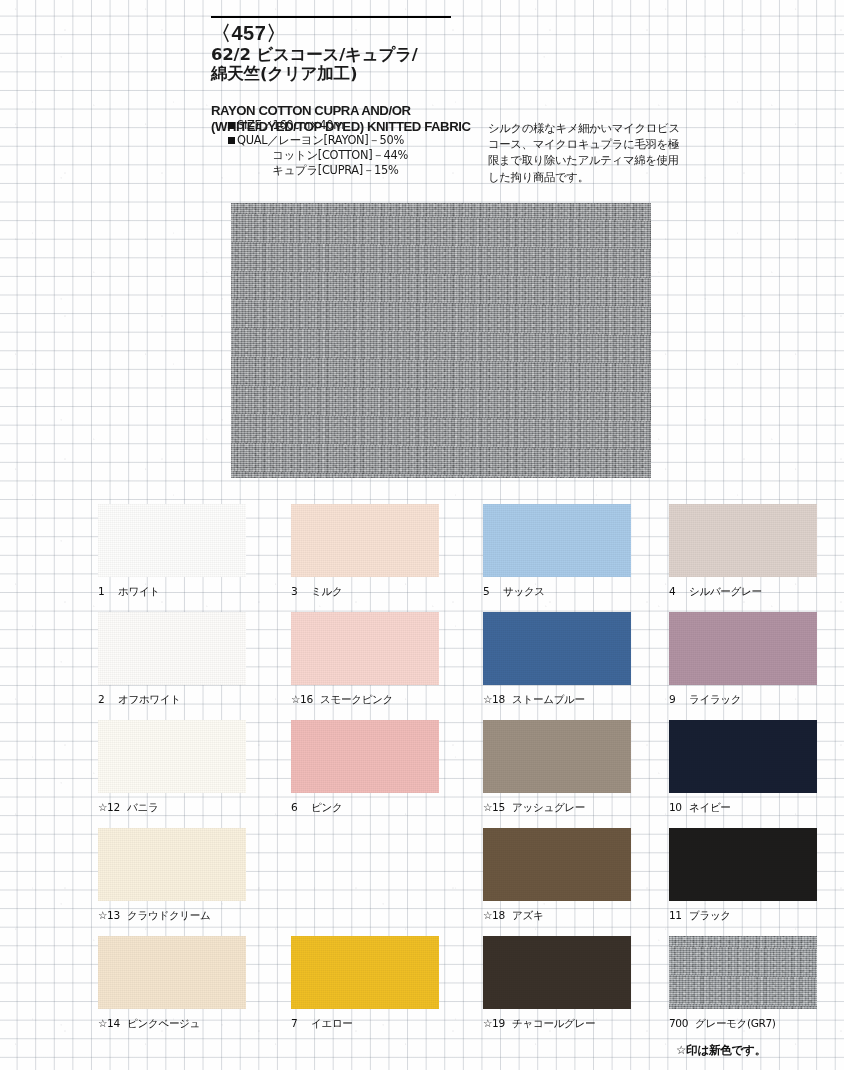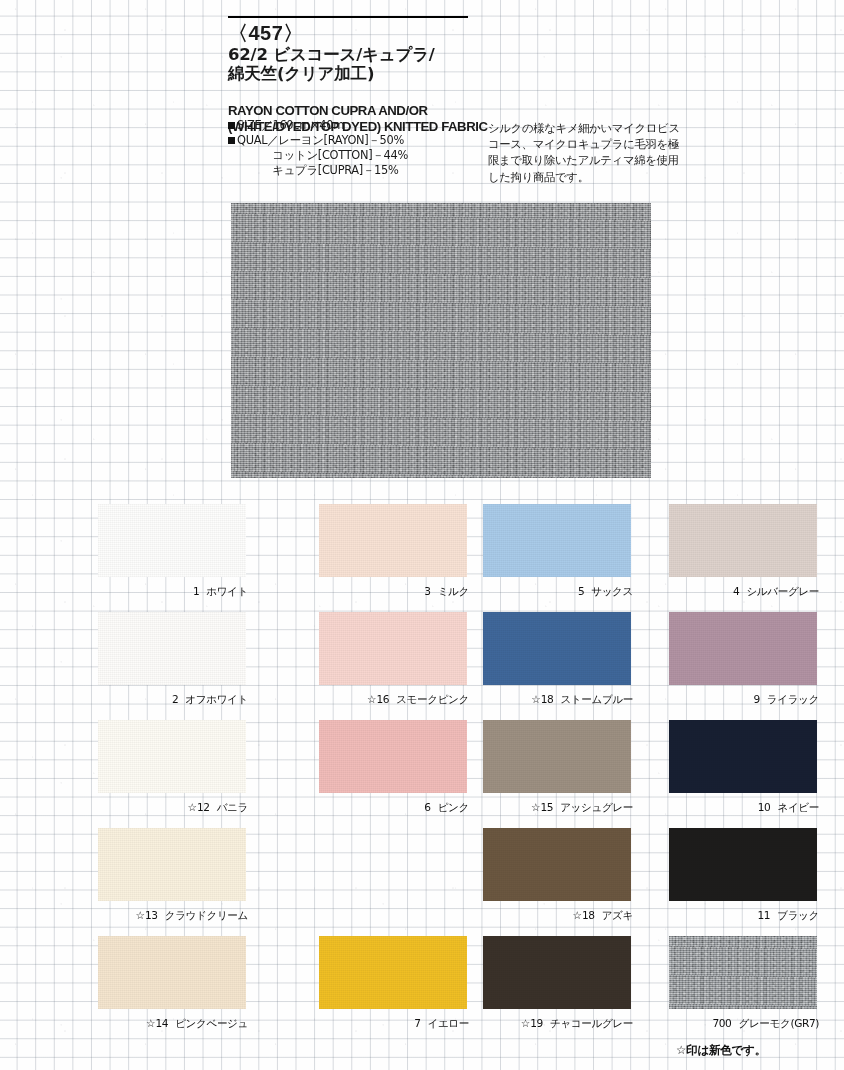--- a/index.html
+++ b/index.html
@@ -32,21 +32,21 @@
       radial-gradient(circle at 38% 47%, rgba(90,90,110,0.08) 0.6px, transparent 1px),
       radial-gradient(circle at 83% 63%, rgba(90,90,110,0.08) 0.6px, transparent 1px),
       radial-gradient(circle at 23% 78%, rgba(90,90,110,0.07) 0.6px, transparent 1px);
     background-size: 130px 115px, 97px 143px, 161px 121px, 113px 167px, 141px 131px;
     opacity: .85;
   }
 
   
   #header {
     position: absolute;
-    left: 228px;
+    left: 211px;
     top: 16px;
     width: 430px;
   }
   .rule {
     width: 240px;
     height: 2px;
     background: #000;
     margin-bottom: 5px;
   }
   .code {
@@ -148,24 +148,24 @@
     mask-position: top, bottom, center;
     mask-repeat: repeat-x, repeat-x, no-repeat;
   }
 
   
   #grid {
     position: absolute;
     left: 0; top: 500px;
     width: 844px;
   }
-  .srow { position: relative; height: 108px; text-align: right; }
+  .srow { position: relative; height: 108px; }
   .cell { position: absolute; top: 0; width: 150px; }
   .cell.c0 { left: 98px; }
-  .cell.c1 { left: 291px; margin-left: 28px; }
+  .cell.c1 { left: 291px; }
   .cell.c2 { left: 483px; }
   .cell.c3 { left: 669px; }
   .sw-wrap {
     position: relative;
     width: 148px;
     height: 81px;
   }
   .caption {
     margin-top: 4px;
     font-family: "DejaVu Sans", sans-serif;

